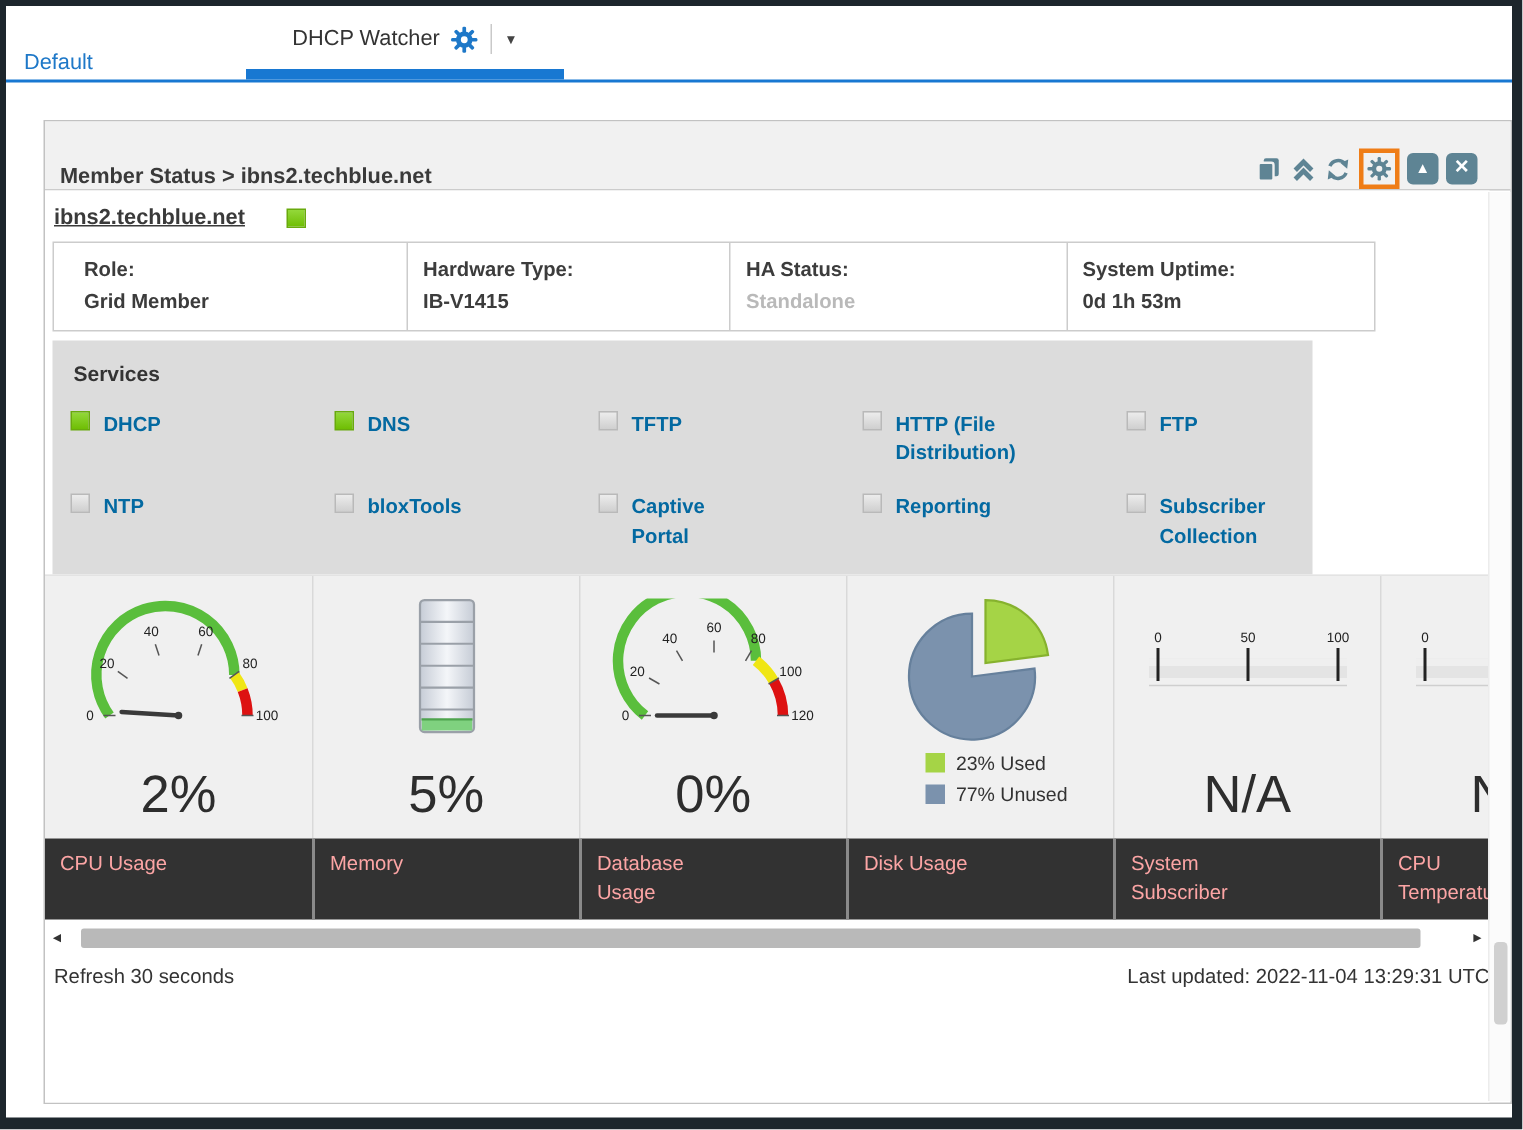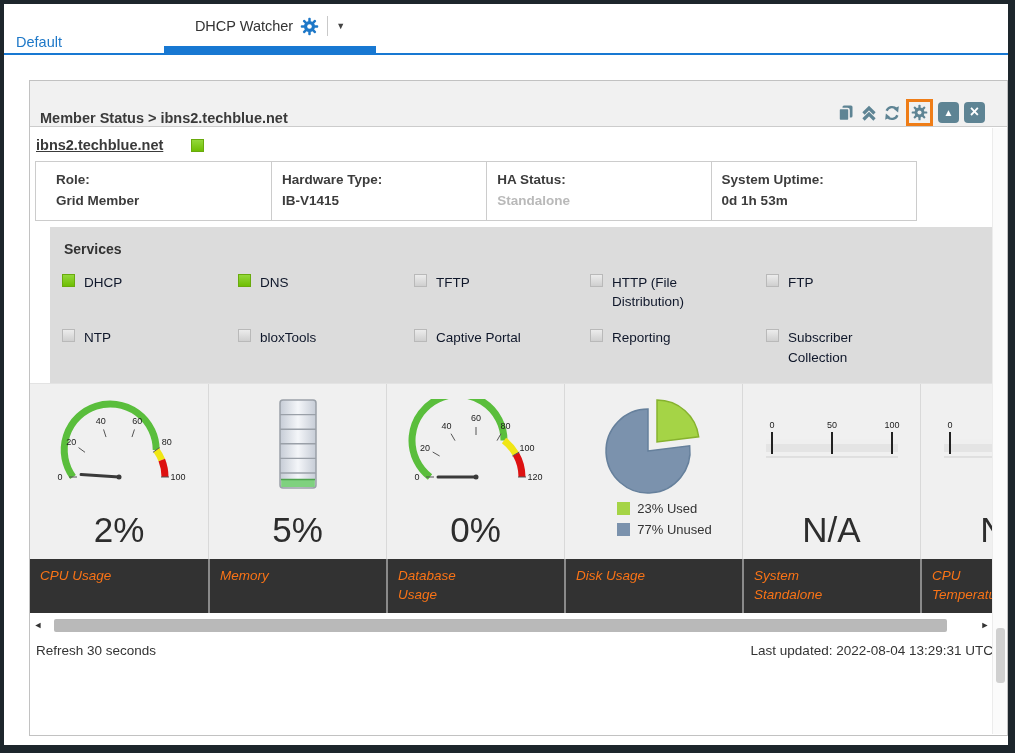--- a/index.html
+++ b/index.html
@@ -47,44 +47,44 @@
   .info-table{ display:flex; margin-left:5px; width:882px; border:1px solid #cccccc;padding-left:10px; }
   .info-cell{ border-left:1px solid #cccccc; padding:8px 10px; font-size:13.5px; font-weight:bold; color:#3c3c3c; line-height:1.55; }
   .info-cell:first-child{ border-left:none; }
   .info-cell:nth-child(1){ width:248px; }
   .info-cell:nth-child(2){ width:237px; }
   .info-cell:nth-child(3){ width:247px; }
   .info-cell:nth-child(4){ width:226px; }
   .info-value.muted{ color:#b9b9b9; }
 
   
-  .services{ margin:6px 0 0 20px; width:958px; background:#dcdcdc; padding:12px 0 16px 12px; }
+  .services{ margin:6px 0 0 5px; width:840px; background:#dcdcdc; padding:12px 0 16px 12px; }
   .services-title{ font-weight:bold; font-size:14px; color:#333; margin:2px 0 16px 2px; }
   .services-grid{ display:grid; grid-template-columns:repeat(5,176px); row-gap:16px; align-items:start; }
-  .service-item{ display:flex; gap:9px; font-size:13.5px; color:#0f172a; }
+  .service-item{ display:flex; gap:9px; font-size:13.5px; color:#0369a1;font-weight:bold; }
   .sq{ width:13px; height:13px; flex:none; margin-top:1px; border:1px solid; }
   .sq.on{ background:linear-gradient(#93d83a,#6fbe04); border-color:#69aa0d; }
   .sq.off{ background:linear-gradient(#ececec,#cfcfcf); border-color:#b9b9b9; }
   .service-label{ max-width:88px; line-height:1.45; }
 
   
   .gauges{ display:flex; width:1068px; height:176px; background:#f0f0f0; border-top:1px solid #e3e3e3; }
   .gauge-col{ flex:0 0 178px; border-left:1px solid #d9d9d9; display:flex; flex-direction:column; align-items:center; }
   .gauge-col:first-child{ border-left:none; }
   .gauge-viz{ flex:1; display:flex; align-items:center; justify-content:center; width:100%; padding-top:4px; }
   .gauge-viz text{ font-family:"Liberation Sans", sans-serif; }
   .gauge-bottom{ height:58px; display:flex; align-items:center; justify-content:center; width:100%; }
   .gauge-value{ font-size:35px; color:#2d2d2d; }
   .legend{ display:flex; flex-direction:column; gap:6px; font-size:13px; color:#333; align-self:flex-start; margin:0 0 6px 22px; }
   .legend-item{ display:flex; align-items:center; gap:7px; }
   .legend-sq{ width:13px; height:13px; flex:none; }
 
   
   .band{ display:flex; width:1068px; min-height:52px; background:#323232; }
-  .band-cell{ flex:0 0 178px; border-left:2px solid #8a8a8a; color:#f97316; font-size:13.5px; padding:8px 10px; line-height:1.4;font-style:italic; }
+  .band-cell{ flex:0 0 178px; border-left:2px solid #8a8a8a; color:#fca5a5; font-size:13.5px; padding:8px 10px; line-height:1.4; }
   .band-cell:first-child{ border-left:none; }
   .band-cell span{ display:block; max-width:95px; }
 
   
   .hscroll{ display:flex; align-items:center; height:17px; margin:4px 2px 0 2px; gap:2px; }
   .arr{ font-size:9px; color:#333; width:12px; text-align:center; cursor:pointer; }
   .track{ flex:1; height:13px; position:relative; }
   .thumb{ position:absolute; left:8px; right:30px; top:0; height:13px; background:#b9b9b9; border-radius:2px; cursor:pointer; }
 
   
@@ -384,38 +384,38 @@
           <div class="band-cell">
             <span>Memory</span>
           </div>
           <div class="band-cell">
             <span>Database Usage</span>
           </div>
           <div class="band-cell">
             <span>Disk Usage</span>
           </div>
           <div class="band-cell">
-            <span>System Standalone</span>
+            <span>System Subscriber</span>
           </div>
           <div class="band-cell">
             <span>CPU Temperature</span>
           </div>
         </div>
 
       <div class="hscroll">
         <span class="arr">◄</span>
         <div class="track">
           <div class="thumb"></div>
         </div>
         <span class="arr">►</span>
       </div>
 
       <div class="panel-footer">
         <span>Refresh 30 seconds</span>
-        <span class="last-updated">Last updated: 2022-08-04 13:29:31 UTC</span>
+        <span class="last-updated">Last updated: 2022-11-04 13:29:31 UTC</span>
       </div>
     </div>
 
     <div class="vgutter">
       <div class="vthumb"></div>
     </div>
   </div>
 </div>
 
 </body></html>

